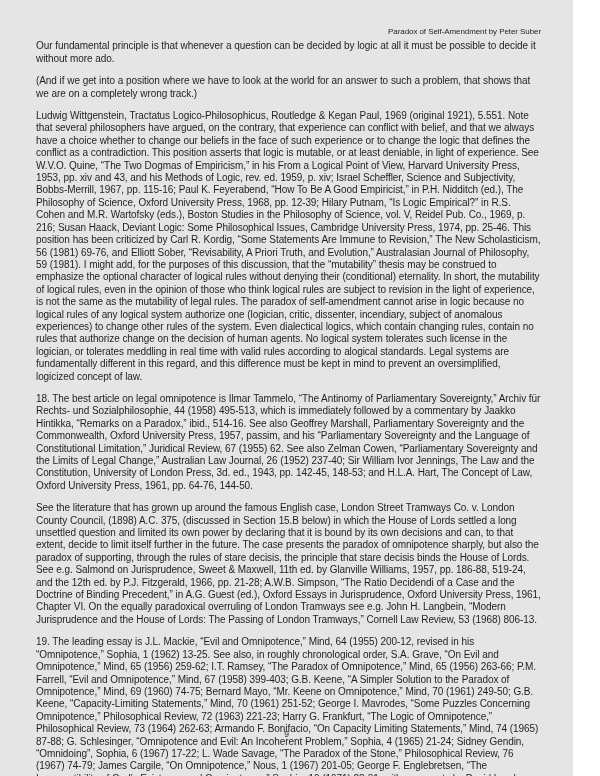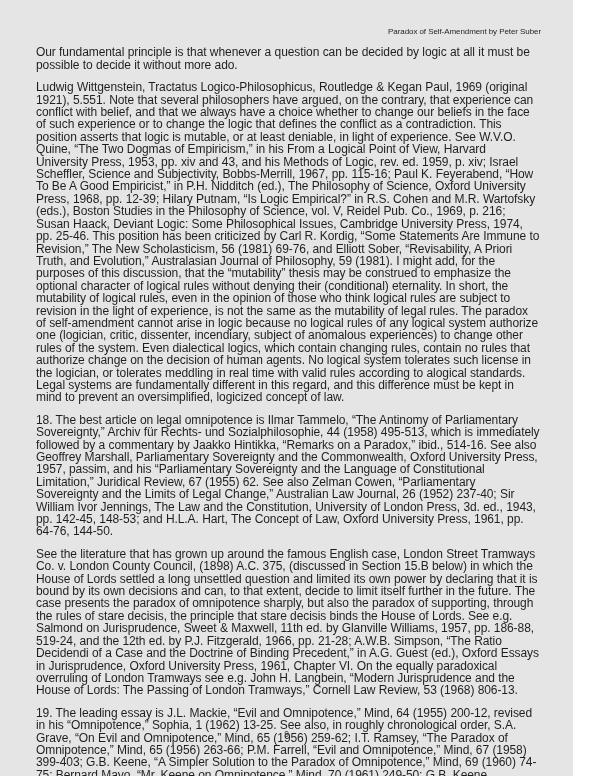--- a/index.html
+++ b/index.html
@@ -23,22 +23,22 @@
     right: 32px;
   }
   .running-header {
     text-align: right;
     font-size: 8px;
     line-height: 12.4px;
     letter-spacing: -0.08px;
     margin: 0;
   }
   .para {
-    margin: 8px 0 10px 0;
-    font-size: 12px;
+    margin: 2px 0 10px 0;
+    font-size: 10px;
     line-height: 12.4px;
     letter-spacing: -0.08px;
     text-align: left;
     word-spacing: 0.1px;
   }
   .page-number {
     position: absolute;
     top: 729px;
     left: 0;
     width: 100%;
@@ -47,19 +47,20 @@
     color: #3d3d3d;
   }
 </style>
 </head>
 <body>
 
 <div class="page">
   <div class="content">
     <div class="running-header">Paradox of Self-Amendment by Peter Suber</div>
     <p class="para">Our fundamental principle is that whenever a question can be decided by logic at all it must be possible to decide it without more ado.</p>
+    <p class="para">(And if we get into a position where we have to look at the world for an answer to such a problem, that shows that we are on a completely wrong track.)</p>
     <p class="para">Ludwig Wittgenstein, Tractatus Logico-Philosophicus, Routledge &amp; Kegan Paul, 1969 (original 1921), 5.551. Note that several philosophers have argued, on the contrary, that experience can conflict with belief, and that we always have a choice whether to change our beliefs in the face of such experience or to change the logic that defines the conflict as a contradiction. This position asserts that logic is mutable, or at least deniable, in light of experience. See W.V.O. Quine, “The Two Dogmas of Empiricism,” in his From a Logical Point of View, Harvard University Press, 1953, pp. xiv and 43, and his Methods of Logic, rev. ed. 1959, p. xiv; Israel Scheffler, Science and Subjectivity, Bobbs-Merrill, 1967, pp. 115-16; Paul K. Feyerabend, “How To Be A Good Empiricist,” in P.H. Nidditch (ed.), The Philosophy of Science, Oxford University Press, 1968, pp. 12-39; Hilary Putnam, “Is Logic Empirical?” in R.S. Cohen and M.R. Wartofsky (eds.), Boston Studies in the Philosophy of Science, vol. V, Reidel Pub. Co., 1969, p. 216; Susan Haack, Deviant Logic: Some Philosophical Issues, Cambridge University Press, 1974, pp. 25-46. This position has been criticized by Carl R. Kordig, “Some Statements Are Immune to Revision,” The New Scholasticism, 56 (1981) 69-76, and Elliott Sober, “Revisability, A Priori Truth, and Evolution,” Australasian Journal of Philosophy, 59 (1981). I might add, for the purposes of this discussion, that the “mutability” thesis may be construed to emphasize the optional character of logical rules without denying their (conditional) eternality. In short, the mutability of logical rules, even in the opinion of those who think logical rules are subject to revision in the light of experience, is not the same as the mutability of legal rules. The paradox of self-amendment cannot arise in logic because no logical rules of any logical system authorize one (logician, critic, dissenter, incendiary, subject of anomalous experiences) to change other rules of the system. Even dialectical logics, which contain changing rules, contain no rules that authorize change on the decision of human agents. No logical system tolerates such license in the logician, or tolerates meddling in real time with valid rules according to alogical standards. Legal systems are fundamentally different in this regard, and this difference must be kept in mind to prevent an oversimplified, logicized concept of law.</p>
     <p class="para">18. The best article on legal omnipotence is Ilmar Tammelo, “The Antinomy of Parliamentary Sovereignty,” Archiv für Rechts- und Sozialphilosophie, 44 (1958) 495-513, which is immediately followed by a commentary by Jaakko Hintikka, “Remarks on a Paradox,” ibid., 514-16. See also Geoffrey Marshall, Parliamentary Sovereignty and the Commonwealth, Oxford University Press, 1957, passim, and his “Parliamentary Sovereignty and the Language of Constitutional Limitation,” Juridical Review, 67 (1955) 62. See also Zelman Cowen, “Parliamentary Sovereignty and the Limits of Legal Change,” Australian Law Journal, 26 (1952) 237-40; Sir William Ivor Jennings, The Law and the Constitution, University of London Press, 3d. ed., 1943, pp. 142-45, 148-53; and H.L.A. Hart, The Concept of Law, Oxford University Press, 1961, pp. 64-76, 144-50.</p>
     <p class="para">See the literature that has grown up around the famous English case, London Street Tramways Co. v. London County Council, (1898) A.C. 375, (discussed in Section 15.B below) in which the House of Lords settled a long unsettled question and limited its own power by declaring that it is bound by its own decisions and can, to that extent, decide to limit itself further in the future. The case presents the paradox of omnipotence sharply, but also the paradox of supporting, through the rules of stare decisis, the principle that stare decisis binds the House of Lords. See e.g. Salmond on Jurisprudence, Sweet &amp; Maxwell, 11th ed. by Glanville Williams, 1957, pp. 186-88, 519-24, and the 12th ed. by P.J. Fitzgerald, 1966, pp. 21-28; A.W.B. Simpson, “The Ratio Decidendi of a Case and the Doctrine of Binding Precedent,” in A.G. Guest (ed.), Oxford Essays in Jurisprudence, Oxford University Press, 1961, Chapter VI. On the equally paradoxical overruling of London Tramways see e.g. John H. Langbein, “Modern Jurisprudence and the House of Lords: The Passing of London Tramways,” Cornell Law Review, 53 (1968) 806-13.</p>
     <p class="para">19. The leading essay is J.L. Mackie, “Evil and Omnipotence,” Mind, 64 (1955) 200-12, revised in his “Omnipotence,” Sophia, 1 (1962) 13-25. See also, in roughly chronological order, S.A. Grave, “On Evil and Omnipotence,” Mind, 65 (1956) 259-62; I.T. Ramsey, “The Paradox of Omnipotence,” Mind, 65 (1956) 263-66; P.M. Farrell, “Evil and Omnipotence,” Mind, 67 (1958) 399-403; G.B. Keene, “A Simpler Solution to the Paradox of Omnipotence,” Mind, 69 (1960) 74-75; Bernard Mayo, “Mr. Keene on Omnipotence,” Mind, 70 (1961) 249-50; G.B. Keene, “Capacity-Limiting Statements,” Mind, 70 (1961) 251-52; George I. Mavrodes, “Some Puzzles Concerning Omnipotence,” Philosophical Review, 72 (1963) 221-23; Harry G. Frankfurt, “The Logic of Omnipotence,” Philosophical Review, 73 (1964) 262-63; Armando F. Bonifacio, “On Capacity Limiting Statements,” Mind, 74 (1965) 87-88; G. Schlesinger, “Omnipotence and Evil: An Incoherent Problem,” Sophia, 4 (1965) 21-24; Sidney Gendin, “Omnidoing”, Sophia, 6 (1967) 17-22; L. Wade Savage, “The Paradox of the Stone,” Philosophical Review, 76 (1967) 74-79; James Cargile, “On Omnipotence,” Nous, 1 (1967) 201-05; George F. Englebretsen, “The Incompatibility of God’s Existence and Omnipotence,” Sophia, 10 (1971) 28-31, with comments by David Londey, Barry Miller, and John King-Farlow; P.T. Geach, “Omnipotence,” Philosophy, 48 (1973) 7-20; Richard Swineburne, “Omnipotence,” American Philosophical Quarterly, 10 (1973) 231-37; Jerome Gellman, “The Paradox of Omnipotence and Perfection,” Sophia, 14 (1975) 31-39; Paul Helm, “Omnipotence and Change,” Philosophy, 51 (1976) 454-61; Edward J. Khamara, “In Defense of Omnipotence,” Philosophical Quarterly, 28 (1978) 215-28; Joshua Hoffman, “Mavrodes on Defining Omnipotence,” Philosophical Studies, 35 (1979) 311-13; Bruce R. Reichenback, “Mavrodes On Omnipotence,” Philosophical Studies, 37 (1980) 211-14; Gary Rosenkrantz and Joshua Hoffman, “What An Omnipotent Agent Can Do,” International Journal for Philosophy of Religion, 11 (1980) 1-19; Loren Meierding, “The Impossibility of Necessary Omnitemporal Omnipotence,” International Journal for Philosophy of Religion, 11 (1980) 21-26.</p>
   </div>
   <div class="page-number">9</div>
 </div>
 
 </body></html>

